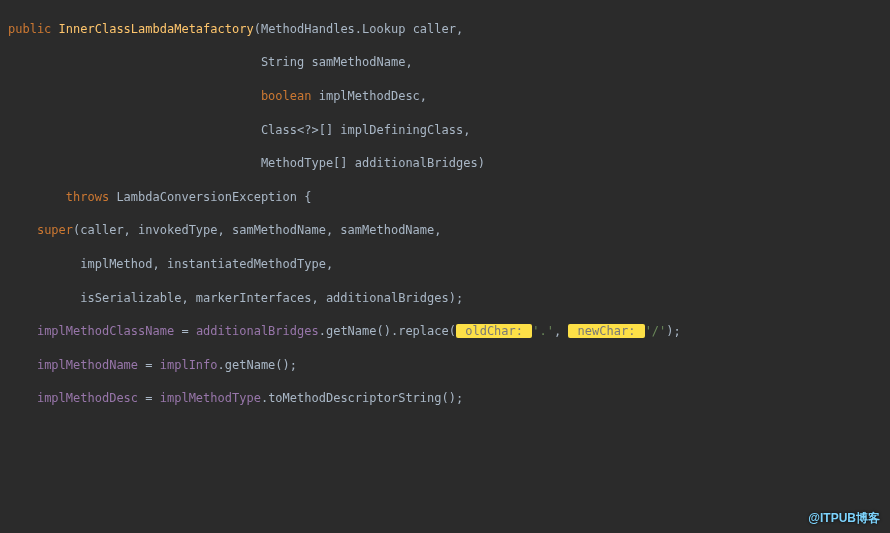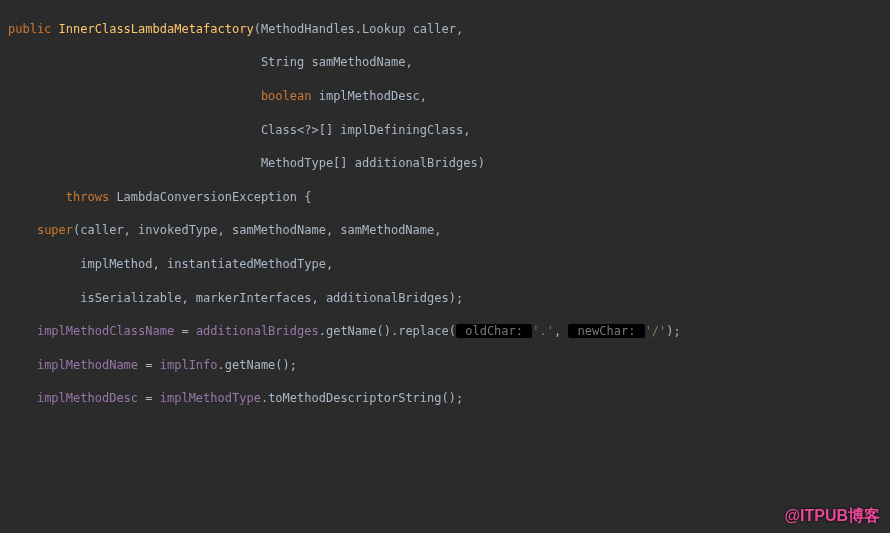--- a/index.html
+++ b/index.html
@@ -13,30 +13,30 @@
       height: 533px;
       overflow: hidden;
       position: relative;
     }
     .editor { padding: 4px 8px; white-space: pre; }
     .line { display: block; min-height: 16.8px; }
     .kw { color: #cc7832; }
     .method-def { color: #ffc66d; }
     .field { color: #9876aa; margin-top: 12px; }
     .str { color: #6a8759; }
-    .hint { color: #787878; background: #000000; padding: 0 2px; border-radius: 2px; font-style: normal; }
+    .hint { color: #787878; background: #fde047; padding: 0 2px; border-radius: 2px; font-style: normal; }
     .plain { color: #a9b7c6; }
     .bool { color: #cc7832; }
     .watermark {
       position: absolute;
       bottom: 6px;
       right: 10px;
-      color: #ec4899;
+      color: #7dd3fc;
       font-family: sans-serif;
-      font-size: 16px;
+      font-size: 12px;
       font-weight: bold;
       text-shadow: 0 0 3px #000;
     }
   </style>
 </head>
 <body>
 
 <div class="editor">
 <span class="line"><span class="kw">public</span> <span class="method-def">InnerClassLambdaMetafactory</span>(<span class="plain">MethodHandles.Lookup</span> <span class="plain">caller</span>,</span>
 <span class="line">                                   <span class="plain">String</span> <span class="plain">samMethodName</span>,</span>

